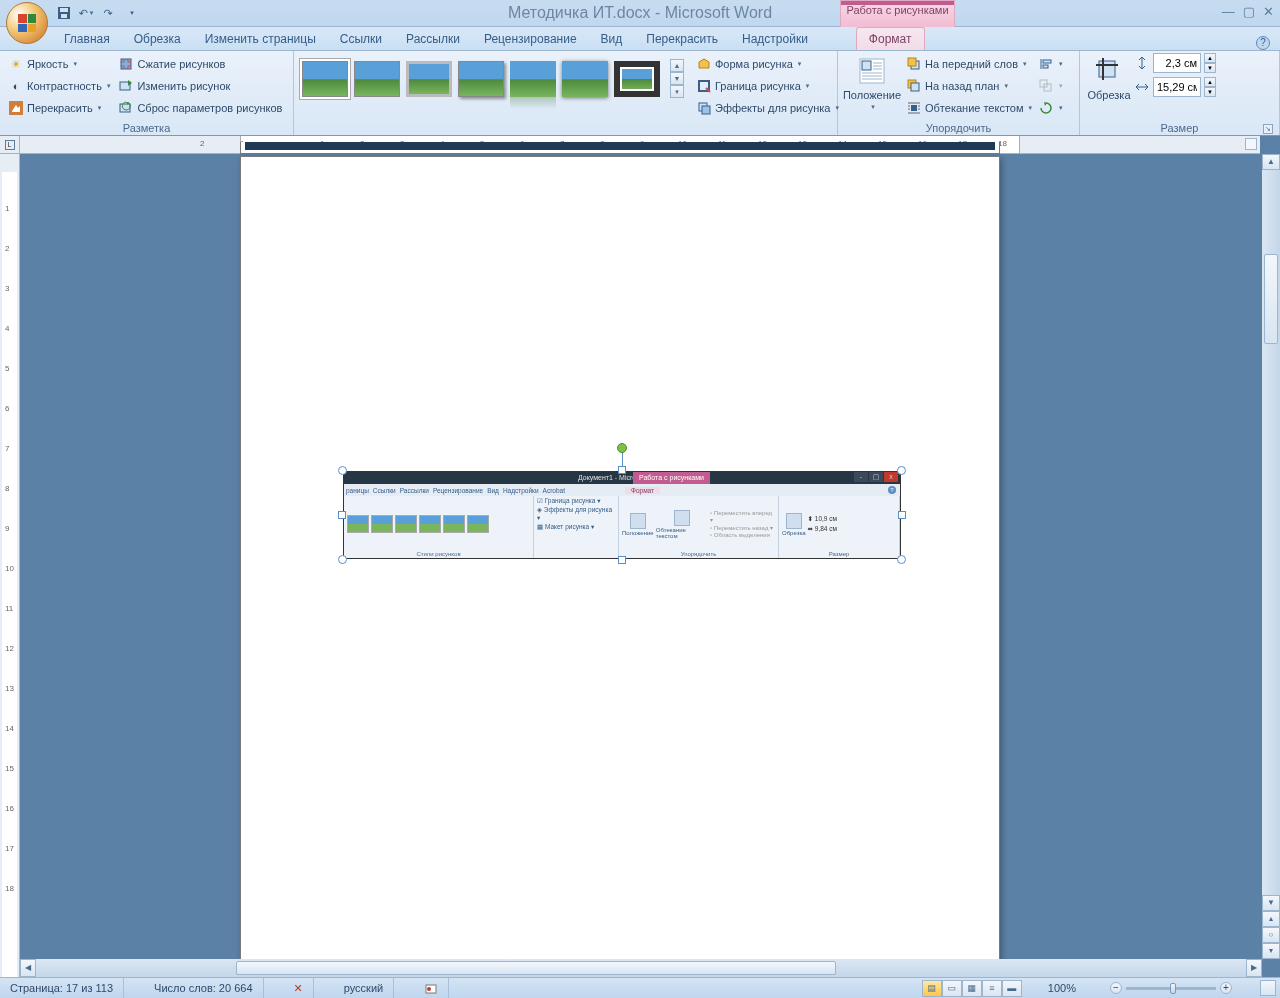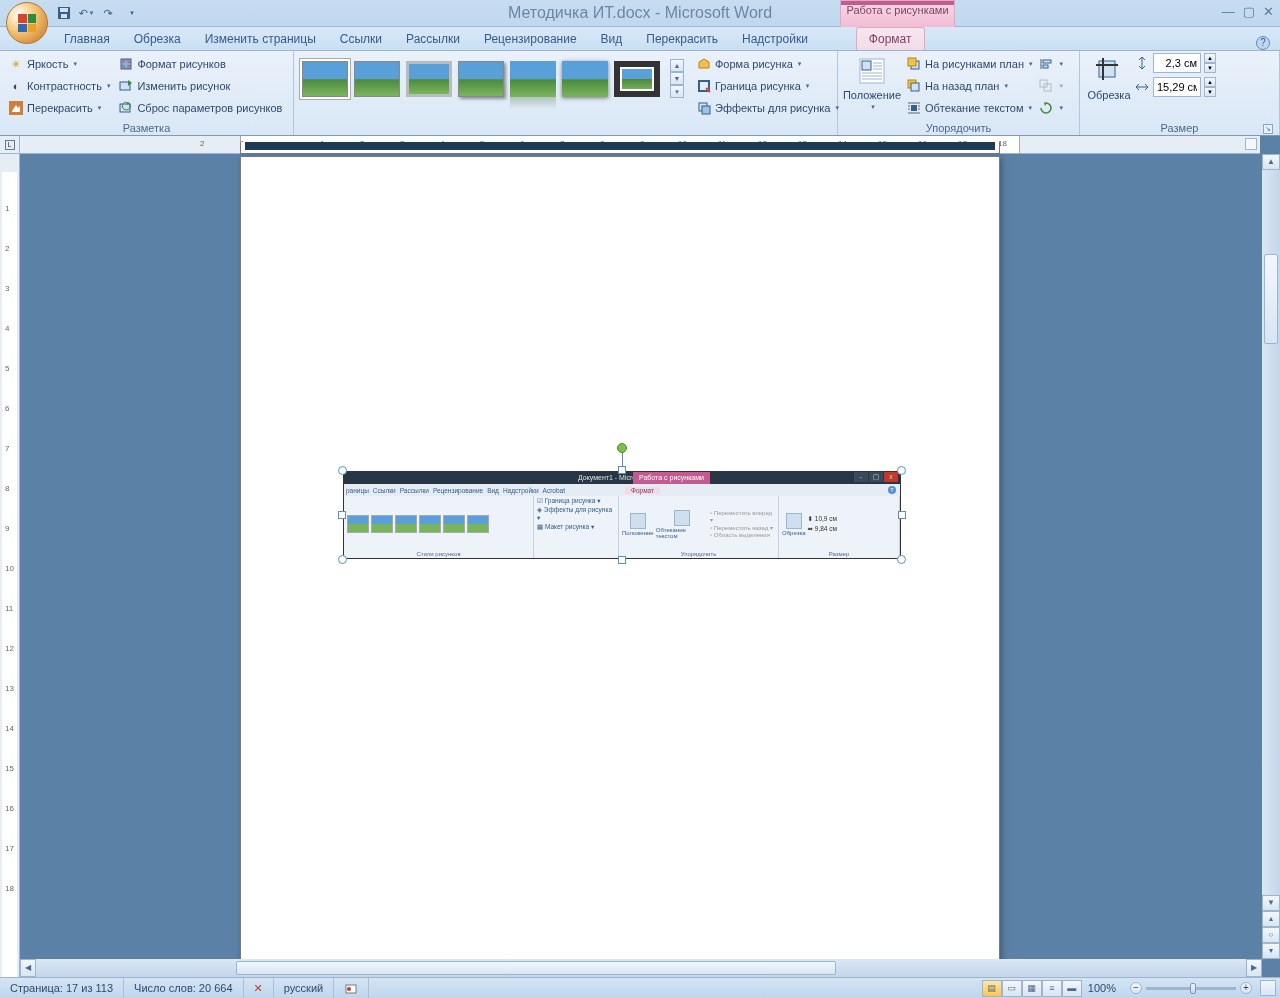--- a/index.html
+++ b/index.html
@@ -102,21 +102,21 @@
 .mini-tabs .mt-help{position:absolute;right:4px;width:8px;height:8px;border-radius:50%;background:#5a8ec7;color:#fff;text-align:center;line-height:8px;font-size:6px;}
 .mini-body{ flex:1; background:#eef3f9; display:flex;}
 .mini-grp{ border-right:1px solid #c3d1e0; display:flex; flex-direction:column; padding:1px 3px;}
 .mini-grp-body{flex:1; display:flex; align-items:center; gap:2px;}
 .mini-grp-lbl{ text-align:center; font-size:6px; color:#4c6a8a;}
 .mini-thumb{ width:22px; height:18px; background:linear-gradient(#5aa0d8 50%,#7ab55e 52%); border:1px solid #aaa;}
 .mini-bb{ display:flex; flex-direction:column; align-items:center; font-size:6px; color:#355d89; gap:1px;}
 .mini-ico{width:16px;height:16px;background:#d0dfef;border:1px solid #9db6ce;}
 
 
-.statusbar { position:absolute; left:0; right:0; bottom:0; height:21px; background:linear-gradient(#d4e4f4,#bfd6ed); border-top:1px solid #9db6ce; display:flex; align-items:center; font-size:11px; color:#2e4a6a;}
+.statusbar { position:absolute; left:0; right:0; bottom:0; height:21px; background:linear-gradient(#d4e4f4,#bfd6ed); border-top:1px solid #9db6ce; display:flex; align-items:center; font-size:11px; color:#2e4a6a;gap:20px;}
 .sb-cell{ padding:0 10px; border-right:1px solid #a8bfda; height:100%; display:flex; align-items:center; gap:5px;}
 .sb-spacer{flex:1;}
 .view-btns{ display:flex;}
 .view-btns span{ width:20px; height:17px; background:linear-gradient(#f3f7fc,#d8e5f2); border:1px solid #9db6ce; display:flex; align-items:center; justify-content:center; cursor:pointer; font-size:9px; color:#4c6a8a;}
 .view-btns span.active{background:linear-gradient(#ffe8a8,#ffc54a);}
 .zoom-slider{ display:flex; align-items:center; gap:4px; margin:0 8px;}
 .zoom-slider .track{ width:90px; height:3px; background:#9db6ce; position:relative;}
 .zoom-slider .knob{ position:absolute; left:44px; top:-4px; width:6px; height:11px; background:linear-gradient(#f3f7fc,#c4d6ea); border:1px solid #7c99b8; border-radius:2px;}
 .zoom-slider .zbtn{ width:12px; height:12px; border-radius:50%; background:linear-gradient(#f3f7fc,#d8e5f2); border:1px solid #9db6ce; text-align:center; line-height:10px; font-size:10px; cursor:pointer;}
 .ico-sun{color:#d9a020;}
@@ -204,21 +204,21 @@
           </div>
       </div>
       <div class="col">
         <div class="btn-row">
             <span class="row-icn">
               <svg width="14" height="14">
                 <rect x="2" y="2" width="10" height="10" fill="#7ab0e0" stroke="#35608c"></rect>
                 <path d="M5 2v3M9 2v3M2 5h3M2 9h3M12 5h-3M12 9h-3M5 12v-3M9 12v-3" stroke="#d44" stroke-width="1"></path>
               </svg>
             </span>
-            <span>Формат рисунков</span>
+            <span>Сжатие рисунков</span>
           </div>
         <div class="btn-row">
             <span class="row-icn">
               <svg width="14" height="14">
                 <rect x="1" y="3" width="10" height="8" fill="#cfe1f2" stroke="#35608c"></rect>
                 <path d="M9 1l4 3-4 3z" fill="#3a8a3a"></path>
               </svg>
             </span>
             <span>Изменить рисунок</span>
           </div>
@@ -310,21 +310,21 @@
           <span class="dd-arrow">▾</span>
       </div>
       <div class="col">
         <div class="btn-row">
             <span class="row-icn">
               <svg width="14" height="14">
                 <rect x="4" y="4" width="8" height="8" fill="#cfe1f2" stroke="#35608c"></rect>
                 <rect x="1" y="1" width="8" height="8" fill="#f3c14a" stroke="#b58518"></rect>
               </svg>
             </span>
-            <span>На рисунками план</span>
+            <span>На передний слов</span>
             <span class="dd-arrow">▾</span>
           </div>
         <div class="btn-row">
             <span class="row-icn">
               <svg width="14" height="14">
                 <rect x="1" y="1" width="8" height="8" fill="#f3c14a" stroke="#b58518"></rect>
                 <rect x="4" y="4" width="8" height="8" fill="#cfe1f2" stroke="#35608c"></rect>
               </svg>
             </span>
             <span>На назад план</span>

